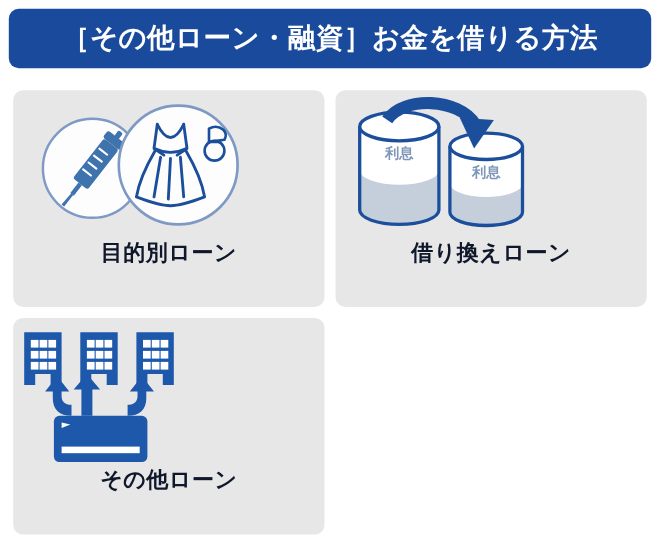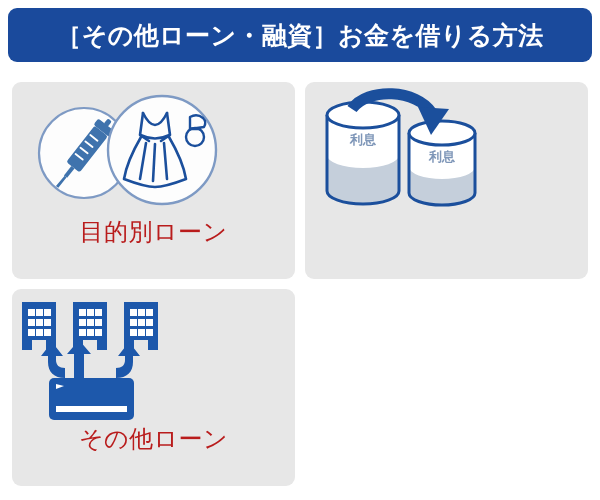--- a/index.html
+++ b/index.html
@@ -67,23 +67,23 @@
   }
   .card-art {
     height: 138px;
     width: 100%;
     display: flex;
     align-items: center;
     padding-top: 4px;
     box-sizing: border-box;
   }
   .card-label {
-    font-size: 24px;
-    font-weight: normal;
-    color: #b91c1c;
+    font-size: 20px;
+    font-weight: bold;
+    color: #0f172a;
     letter-spacing: 0.5px;
     line-height: 1;
     white-space: nowrap;
   }
   .cyl-text {
     font-size: 13px;
     font-weight: bold;
     fill: #7e96b8;
     font-family: "Liberation Sans", "DejaVu Sans", sans-serif;
   }
@@ -163,20 +163,21 @@
             <ellipse cx="137" cy="46" rx="33" ry="12" fill="#ffffff" stroke="#1b4f9c" stroke-width="3"></ellipse>
             <text class="cyl-text" x="137" y="74" text-anchor="middle">利息</text>
           </g>
 
           <g>
             <path d="M47,22 C62,0 112,2 127,26" fill="none" stroke="#1b4f9c" stroke-width="11" stroke-linecap="butt"></path>
             <path d="M113,20 L144,22 L126,48 Z" fill="#1b4f9c"></path>
           </g>
         </svg>
       </div>
+      <div class="card-label">借り換えローン</div>
     </div>
 
     <div class="card">
       <div class="card-art">
         <svg width="160" height="132" viewBox="0 0 160 132">
 
           <g fill="#1d58ab">
             <g>
               <path d="M10,8 h34 v48 h-10 v-10 h-14 v10 h-10 Z"></path>
               <g fill="#ffffff">

